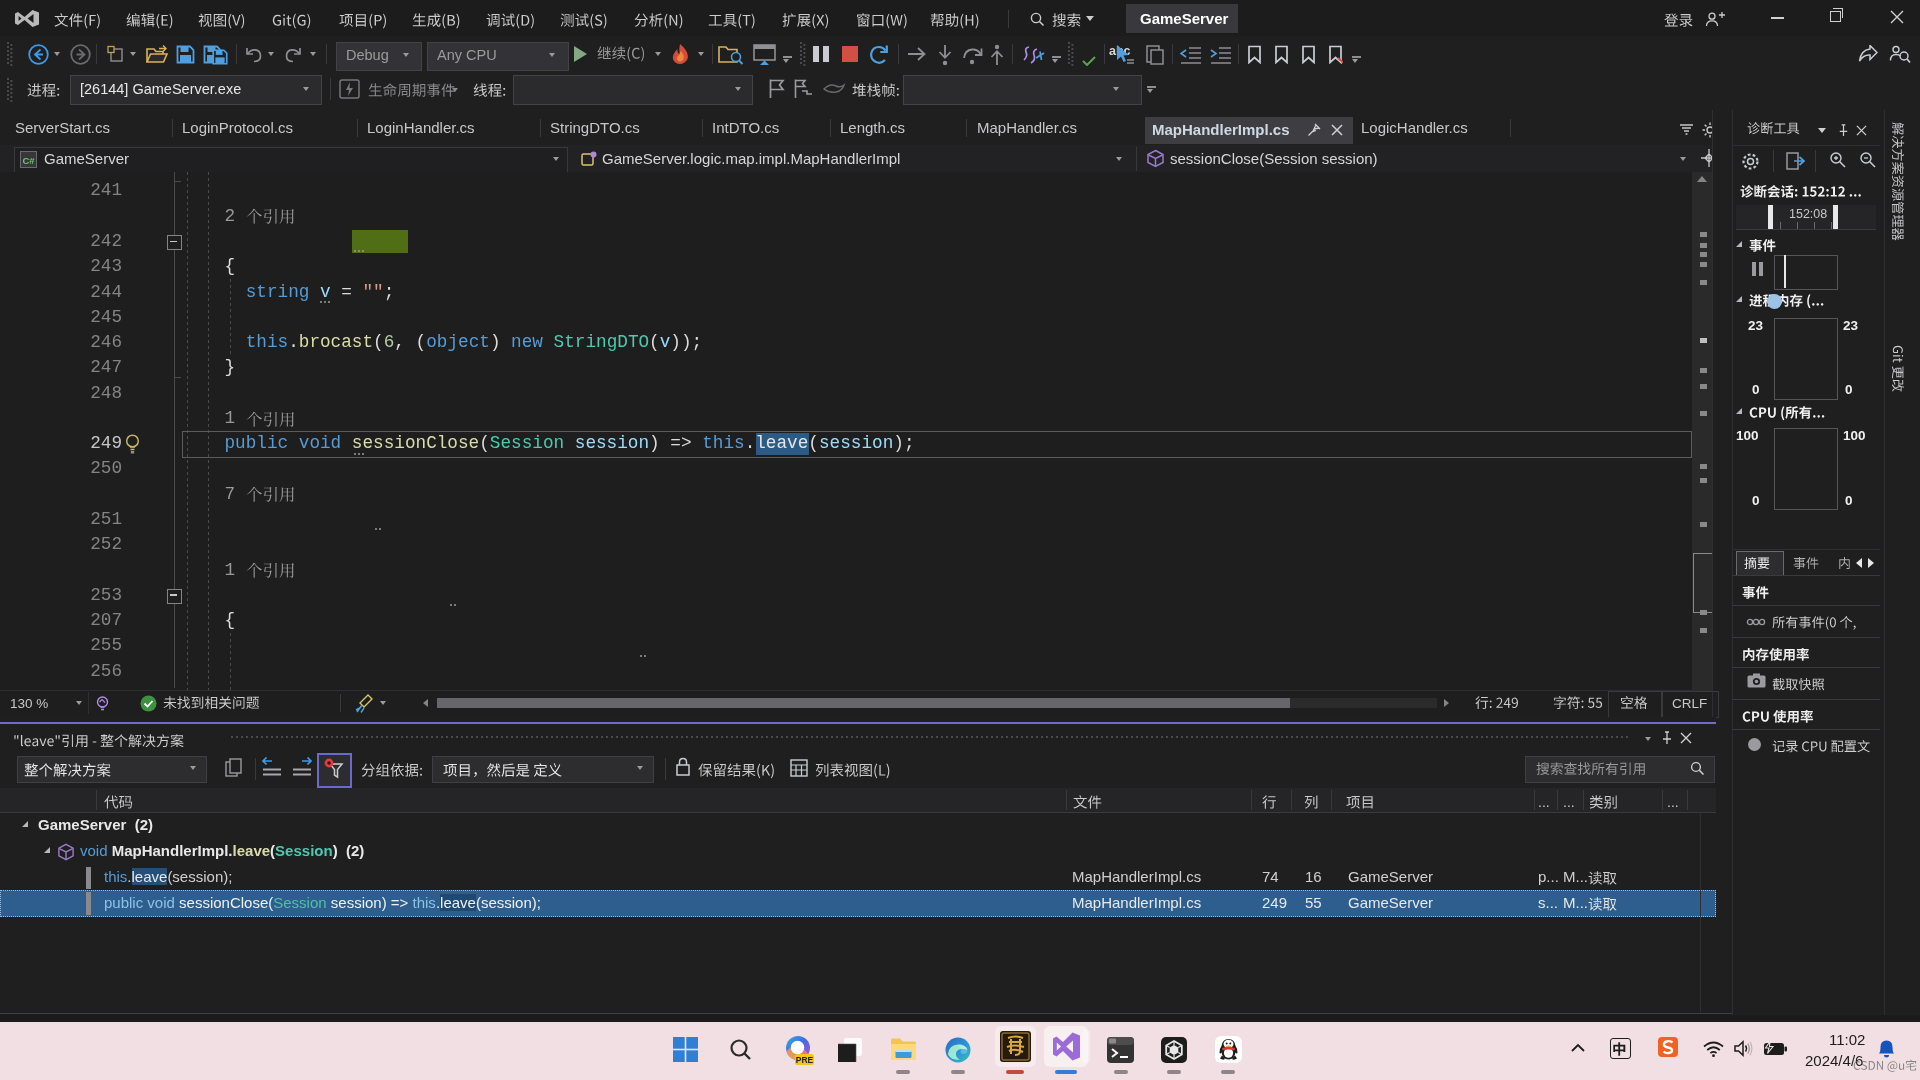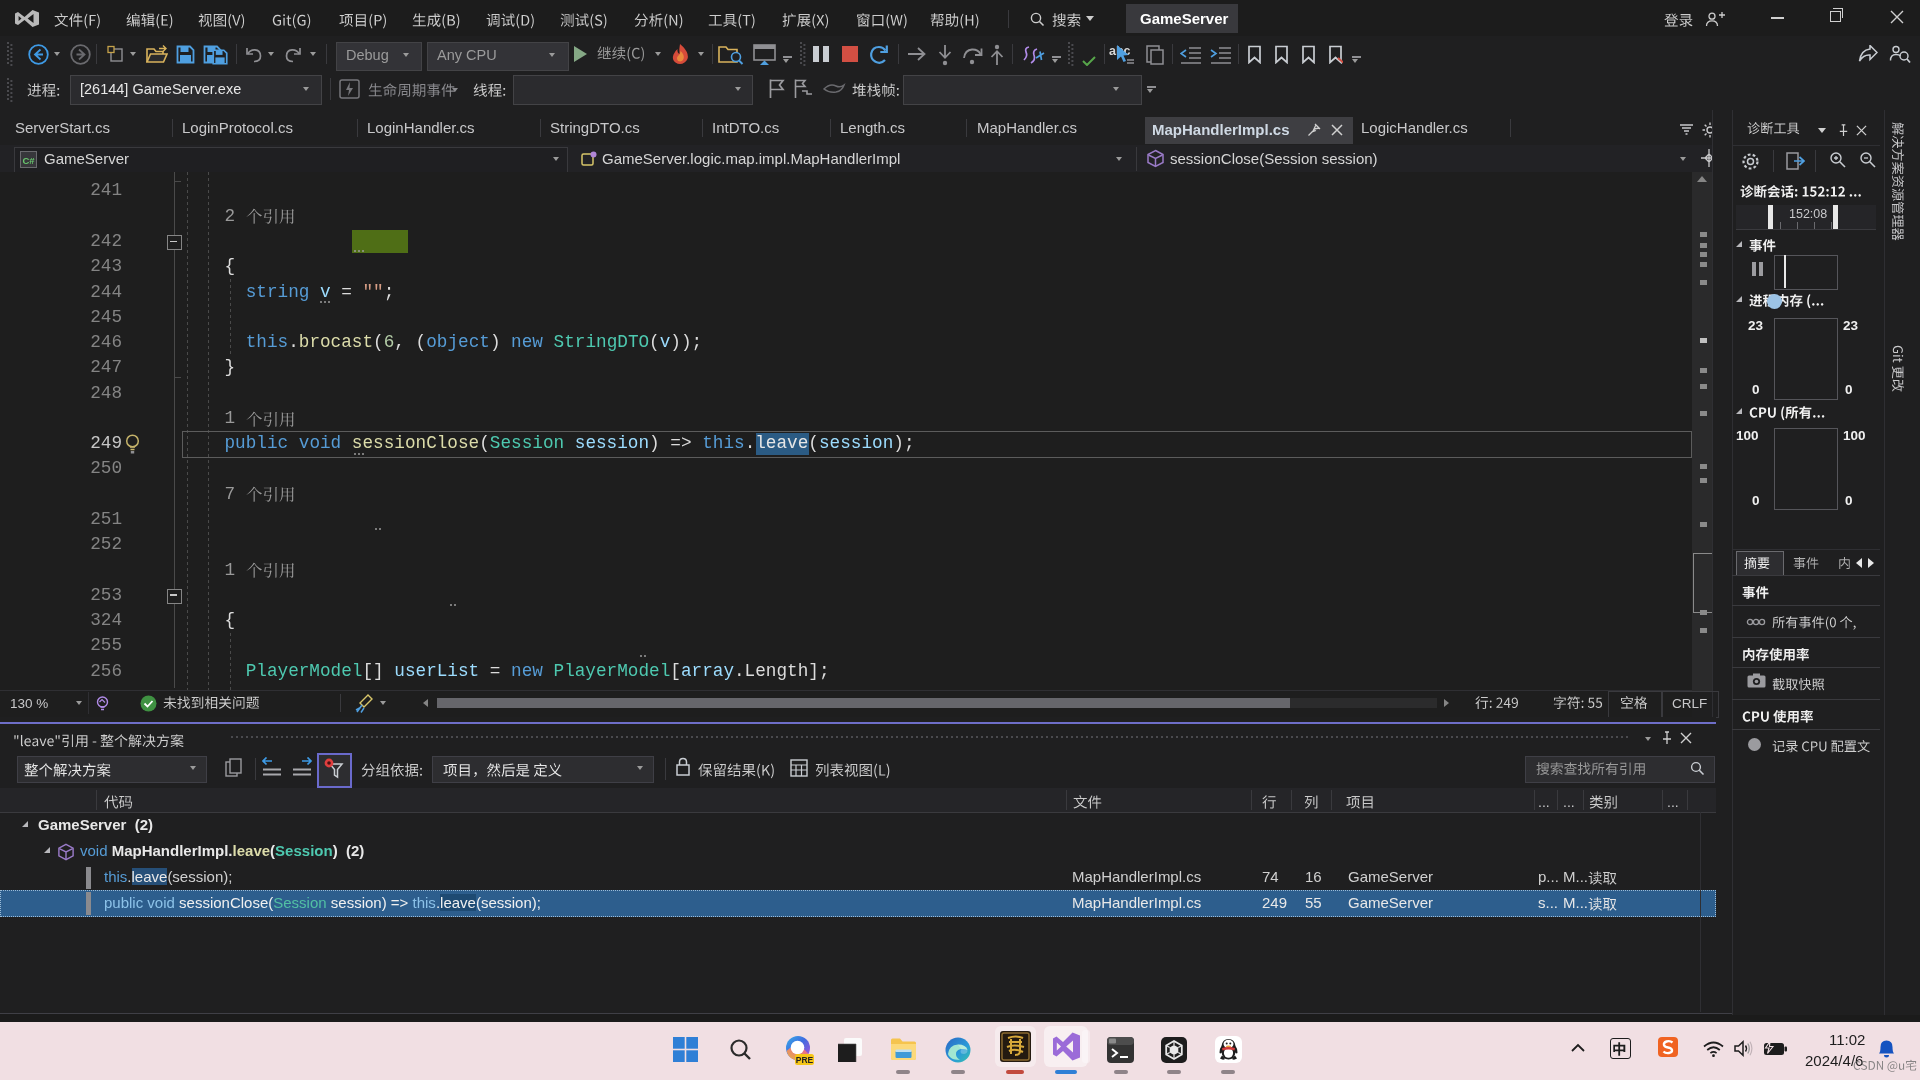--- a/index.html
+++ b/index.html
@@ -409,21 +409,21 @@
 <div class="ln" style="left:86px;top:279.5px;color:#848484">244</div>
 <div class="ln" style="left:86px;top:304.8px;color:#848484">245</div>
 <div class="ln" style="left:86px;top:330.0px;color:#848484">246</div>
 <div class="ln" style="left:86px;top:355.3px;color:#848484">247</div>
 <div class="ln" style="left:86px;top:380.6px;color:#848484">248</div>
 <div class="ln" style="left:86px;top:431.1px;color:#c6c6c6">249</div>
 <div class="ln" style="left:86px;top:456.4px;color:#848484">250</div>
 <div class="ln" style="left:86px;top:506.9px;color:#848484">251</div>
 <div class="ln" style="left:86px;top:532.2px;color:#848484">252</div>
 <div class="ln" style="left:86px;top:582.7px;color:#848484">253</div>
-<div class="ln" style="left:86px;top:608.0px;color:#848484">324</div>
+<div class="ln" style="left:86px;top:608.0px;color:#848484">207</div>
 <div class="ln" style="left:86px;top:633.3px;color:#848484">255</div>
 <div class="ln" style="left:86px;top:658.5px;color:#848484">256</div>
 <div class="abs" style="left:167px;top:234.9px;width:13px;height:13px;border:1px solid #858585;background:#1e1e1e;"></div>
 <div class="abs" style="left:170px;top:240.6px;width:7px;height:1.4px;background:#c8c8c8;"></div>
 <div class="abs" style="left:167px;top:588.7px;width:13px;height:13px;border:1px solid #858585;background:#1e1e1e;"></div>
 <div class="abs" style="left:170px;top:594.4px;width:7px;height:1.4px;background:#c8c8c8;"></div>
 <svg class="t" style="left:124px;top:434.1px" width="17" height="20" viewBox="0 0 17 20">
       <circle cx="8.5" cy="7" r="5.8" fill="none" stroke="#c5b36a" stroke-width="1.5"></circle>
       <path d="M6 13 H11 M6.5 15.5 H10.5" stroke="#c5b36a" stroke-width="1.4"></path>
       <rect x="6.8" y="17" width="3.4" height="2.5" fill="#8f8f93"></rect>
@@ -446,21 +446,20 @@
 <div class="cl" style="top:431.1px">    <span class="k">public void </span><span class="m">sessionClose</span><span class="w">(</span><span class="c">Session</span><span class="p"> session</span><span class="w">) =&gt; </span><span class="k">this</span><span class="w">.</span><span style="color:#e6e6e6">leave</span><span class="w">(</span><span class="p">session</span><span class="w">);</span></div>
 <div class="cl" style="top:481.6px;color:#999">&nbsp;&nbsp;&nbsp;&nbsp;7</div>
 <svg class="t " style="left:245.8px;top:484.3px;" width="49.5" height="21.4" viewBox="0 -16.5 49.5 21.4">
       <path fill="#999999" d="M8.4 -12.8Q7.8 -11.9 7 -10.9Q6.2 -9.9 5.2 -9Q4.2 -8 3.1 -7.2Q1.9 -6.4 0.7 -5.7L0.6 -6Q1.7 -6.7 2.7 -7.7Q3.8 -8.6 4.7 -9.7Q5.6 -10.7 6.4 -11.8Q7.1 -12.8 7.5 -13.8L9.3 -13.3Q9.3 -13.2 9.2 -13.1Q9 -13.1 8.7 -13Q9.5 -11.9 10.6 -10.8Q11.7 -9.7 13 -8.8Q14.4 -7.9 15.9 -7.3L15.9 -7Q15.5 -6.9 15.3 -6.7Q15 -6.4 14.9 -6.1Q12.7 -7.3 11.1 -9.1Q9.4 -10.8 8.4 -12.8ZM9.4 -9.1Q9.3 -8.9 9.2 -8.8Q9.1 -8.7 8.7 -8.6V0.9Q8.7 1 8.6 1.1Q8.5 1.2 8.3 1.3Q8.1 1.3 7.8 1.3H7.6V-9.2Z M20.2 -9H19.8L19.9 -9.1Q19.9 -8.7 19.8 -8.2Q19.7 -7.7 19.6 -7.1Q19.5 -6.6 19.5 -6Q19.4 -5.5 19.3 -5.1H19.4L18.9 -4.6L17.7 -5.5Q17.9 -5.6 18.2 -5.7Q18.4 -5.8 18.6 -5.8L18.3 -5.3Q18.3 -5.6 18.4 -6.1Q18.5 -6.7 18.6 -7.3Q18.7 -7.9 18.8 -8.5Q18.9 -9.1 18.9 -9.5ZM31.1 -13.5Q31 -13.3 30.9 -13.2Q30.8 -13.1 30.5 -13V0.8Q30.5 0.9 30.3 1Q30.2 1.1 30 1.2Q29.8 1.3 29.6 1.3H29.4V-13.6ZM24.6 -5.6V-5.1H18.8L18.9 -5.6ZM24 -5.6 24.6 -6.3 25.9 -5.2Q25.8 -5.1 25.6 -5.1Q25.5 -5 25.2 -5Q25.1 -3.5 24.8 -2.4Q24.5 -1.2 24.2 -0.4Q23.9 0.4 23.4 0.8Q23.1 1 22.6 1.2Q22.1 1.3 21.5 1.3Q21.5 1.1 21.5 0.9Q21.4 0.7 21.2 0.5Q21 0.4 20.5 0.3Q20.1 0.2 19.5 0.1L19.5 -0.2Q19.9 -0.2 20.4 -0.1Q21 -0.1 21.4 -0.1Q21.9 -0 22 -0Q22.3 -0 22.4 -0.1Q22.6 -0.1 22.7 -0.2Q23 -0.5 23.3 -1.2Q23.6 -1.9 23.8 -3.1Q24 -4.2 24.1 -5.6ZM23.7 -12.8 24.3 -13.4 25.6 -12.4Q25.5 -12.3 25.3 -12.2Q25.1 -12.1 24.9 -12.1V-8.2Q24.9 -8.2 24.7 -8.1Q24.6 -8 24.4 -7.9Q24.2 -7.9 24 -7.9H23.8V-12.8ZM24.3 -9V-8.5H19.3V-9ZM24.3 -12.8V-12.3H18L17.8 -12.8Z M35.8 -12.6V-12.8V-13.2L37.1 -12.6H36.9V-7.6Q36.9 -6.5 36.8 -5.3Q36.7 -4.1 36.4 -3Q36.1 -1.8 35.5 -0.7Q34.9 0.4 33.9 1.3L33.6 1.1Q34.6 -0.1 35 -1.5Q35.5 -3 35.6 -4.5Q35.8 -6 35.8 -7.6ZM36.4 -8.8H46.5V-8.3H36.4ZM36.4 -12.6H46.7V-12.2H36.4ZM36.2 -4.8H46.5V-4.3H36.2ZM46.1 -12.6H45.9L46.5 -13.4L48 -12.3Q47.9 -12.2 47.7 -12.1Q47.5 -12 47.2 -11.9V-0.4Q47.2 0.1 47.1 0.4Q47 0.7 46.6 0.9Q46.2 1.2 45.4 1.2Q45.4 1 45.3 0.8Q45.2 0.6 45 0.4Q44.9 0.3 44.5 0.2Q44.2 0.1 43.6 0V-0.3Q43.6 -0.3 43.8 -0.2Q44.1 -0.2 44.5 -0.2Q44.9 -0.1 45.2 -0.1Q45.6 -0.1 45.7 -0.1Q45.9 -0.1 46 -0.2Q46.1 -0.3 46.1 -0.5ZM40.8 -12.6H41.9V0.8Q41.9 0.8 41.6 1Q41.4 1.1 41 1.1H40.8Z"></path>
     </svg>
 <div class="cl" style="top:557.5px;color:#999">&nbsp;&nbsp;&nbsp;&nbsp;1</div>
 <svg class="t " style="left:245.8px;top:560.2px;" width="49.5" height="21.4" viewBox="0 -16.5 49.5 21.4">
       <path fill="#999999" d="M8.4 -12.8Q7.8 -11.9 7 -10.9Q6.2 -9.9 5.2 -9Q4.2 -8 3.1 -7.2Q1.9 -6.4 0.7 -5.7L0.6 -6Q1.7 -6.7 2.7 -7.7Q3.8 -8.6 4.7 -9.7Q5.6 -10.7 6.4 -11.8Q7.1 -12.8 7.5 -13.8L9.3 -13.3Q9.3 -13.2 9.2 -13.1Q9 -13.1 8.7 -13Q9.5 -11.9 10.6 -10.8Q11.7 -9.7 13 -8.8Q14.4 -7.9 15.9 -7.3L15.9 -7Q15.5 -6.9 15.3 -6.7Q15 -6.4 14.9 -6.1Q12.7 -7.3 11.1 -9.1Q9.4 -10.8 8.4 -12.8ZM9.4 -9.1Q9.3 -8.9 9.2 -8.8Q9.1 -8.7 8.7 -8.6V0.9Q8.7 1 8.6 1.1Q8.5 1.2 8.3 1.3Q8.1 1.3 7.8 1.3H7.6V-9.2Z M20.2 -9H19.8L19.9 -9.1Q19.9 -8.7 19.8 -8.2Q19.7 -7.7 19.6 -7.1Q19.5 -6.6 19.5 -6Q19.4 -5.5 19.3 -5.1H19.4L18.9 -4.6L17.7 -5.5Q17.9 -5.6 18.2 -5.7Q18.4 -5.8 18.6 -5.8L18.3 -5.3Q18.3 -5.6 18.4 -6.1Q18.5 -6.7 18.6 -7.3Q18.7 -7.9 18.8 -8.5Q18.9 -9.1 18.9 -9.5ZM31.1 -13.5Q31 -13.3 30.9 -13.2Q30.8 -13.1 30.5 -13V0.8Q30.5 0.9 30.3 1Q30.2 1.1 30 1.2Q29.8 1.3 29.6 1.3H29.4V-13.6ZM24.6 -5.6V-5.1H18.8L18.9 -5.6ZM24 -5.6 24.6 -6.3 25.9 -5.2Q25.8 -5.1 25.6 -5.1Q25.5 -5 25.2 -5Q25.1 -3.5 24.8 -2.4Q24.5 -1.2 24.2 -0.4Q23.9 0.4 23.4 0.8Q23.1 1 22.6 1.2Q22.1 1.3 21.5 1.3Q21.5 1.1 21.5 0.9Q21.4 0.7 21.2 0.5Q21 0.4 20.5 0.3Q20.1 0.2 19.5 0.1L19.5 -0.2Q19.9 -0.2 20.4 -0.1Q21 -0.1 21.4 -0.1Q21.9 -0 22 -0Q22.3 -0 22.4 -0.1Q22.6 -0.1 22.7 -0.2Q23 -0.5 23.3 -1.2Q23.6 -1.9 23.8 -3.1Q24 -4.2 24.1 -5.6ZM23.7 -12.8 24.3 -13.4 25.6 -12.4Q25.5 -12.3 25.3 -12.2Q25.1 -12.1 24.9 -12.1V-8.2Q24.9 -8.2 24.7 -8.1Q24.6 -8 24.4 -7.9Q24.2 -7.9 24 -7.9H23.8V-12.8ZM24.3 -9V-8.5H19.3V-9ZM24.3 -12.8V-12.3H18L17.8 -12.8Z M35.8 -12.6V-12.8V-13.2L37.1 -12.6H36.9V-7.6Q36.9 -6.5 36.8 -5.3Q36.7 -4.1 36.4 -3Q36.1 -1.8 35.5 -0.7Q34.9 0.4 33.9 1.3L33.6 1.1Q34.6 -0.1 35 -1.5Q35.5 -3 35.6 -4.5Q35.8 -6 35.8 -7.6ZM36.4 -8.8H46.5V-8.3H36.4ZM36.4 -12.6H46.7V-12.2H36.4ZM36.2 -4.8H46.5V-4.3H36.2ZM46.1 -12.6H45.9L46.5 -13.4L48 -12.3Q47.9 -12.2 47.7 -12.1Q47.5 -12 47.2 -11.9V-0.4Q47.2 0.1 47.1 0.4Q47 0.7 46.6 0.9Q46.2 1.2 45.4 1.2Q45.4 1 45.3 0.8Q45.2 0.6 45 0.4Q44.9 0.3 44.5 0.2Q44.2 0.1 43.6 0V-0.3Q43.6 -0.3 43.8 -0.2Q44.1 -0.2 44.5 -0.2Q44.9 -0.1 45.2 -0.1Q45.6 -0.1 45.7 -0.1Q45.9 -0.1 46 -0.2Q46.1 -0.3 46.1 -0.5ZM40.8 -12.6H41.9V0.8Q41.9 0.8 41.6 1Q41.4 1.1 41 1.1H40.8Z"></path>
     </svg>
 <div class="cl" style="top:608.0px">    <span class="w">{</span></div>
-<div class="cl" style="top:658.5px">      <span class="c">PlayerModel</span><span class="w">[] </span><span class="p">userList</span><span class="w"> = </span><span class="k">new</span><span class="w"> </span><span class="c">PlayerModel</span><span class="w">[</span><span class="p">array</span><span class="w">.Length];</span></div>
 <div class="abs" style="left:354.1px;top:250.4px;width:2px;height:2px;background:#9b9b9b;border-radius:1px;"></div>
 <div class="abs" style="left:358.1px;top:250.4px;width:2px;height:2px;background:#9b9b9b;border-radius:1px;"></div>
 <div class="abs" style="left:362.1px;top:250.4px;width:2px;height:2px;background:#9b9b9b;border-radius:1px;"></div>
 <div class="abs" style="left:320.1px;top:301.0px;width:2px;height:2px;background:#9b9b9b;border-radius:1px;"></div>
 <div class="abs" style="left:324.1px;top:301.0px;width:2px;height:2px;background:#9b9b9b;border-radius:1px;"></div>
 <div class="abs" style="left:328.1px;top:301.0px;width:2px;height:2px;background:#9b9b9b;border-radius:1px;"></div>
 <div class="abs" style="left:354.1px;top:452.6px;width:2px;height:2px;background:#9b9b9b;border-radius:1px;"></div>
 <div class="abs" style="left:358.1px;top:452.6px;width:2px;height:2px;background:#9b9b9b;border-radius:1px;"></div>
 <div class="abs" style="left:362.1px;top:452.6px;width:2px;height:2px;background:#9b9b9b;border-radius:1px;"></div>
 <div class="abs" style="left:375.4px;top:528.4px;width:2px;height:2px;background:#9b9b9b;border-radius:1px;"></div>

